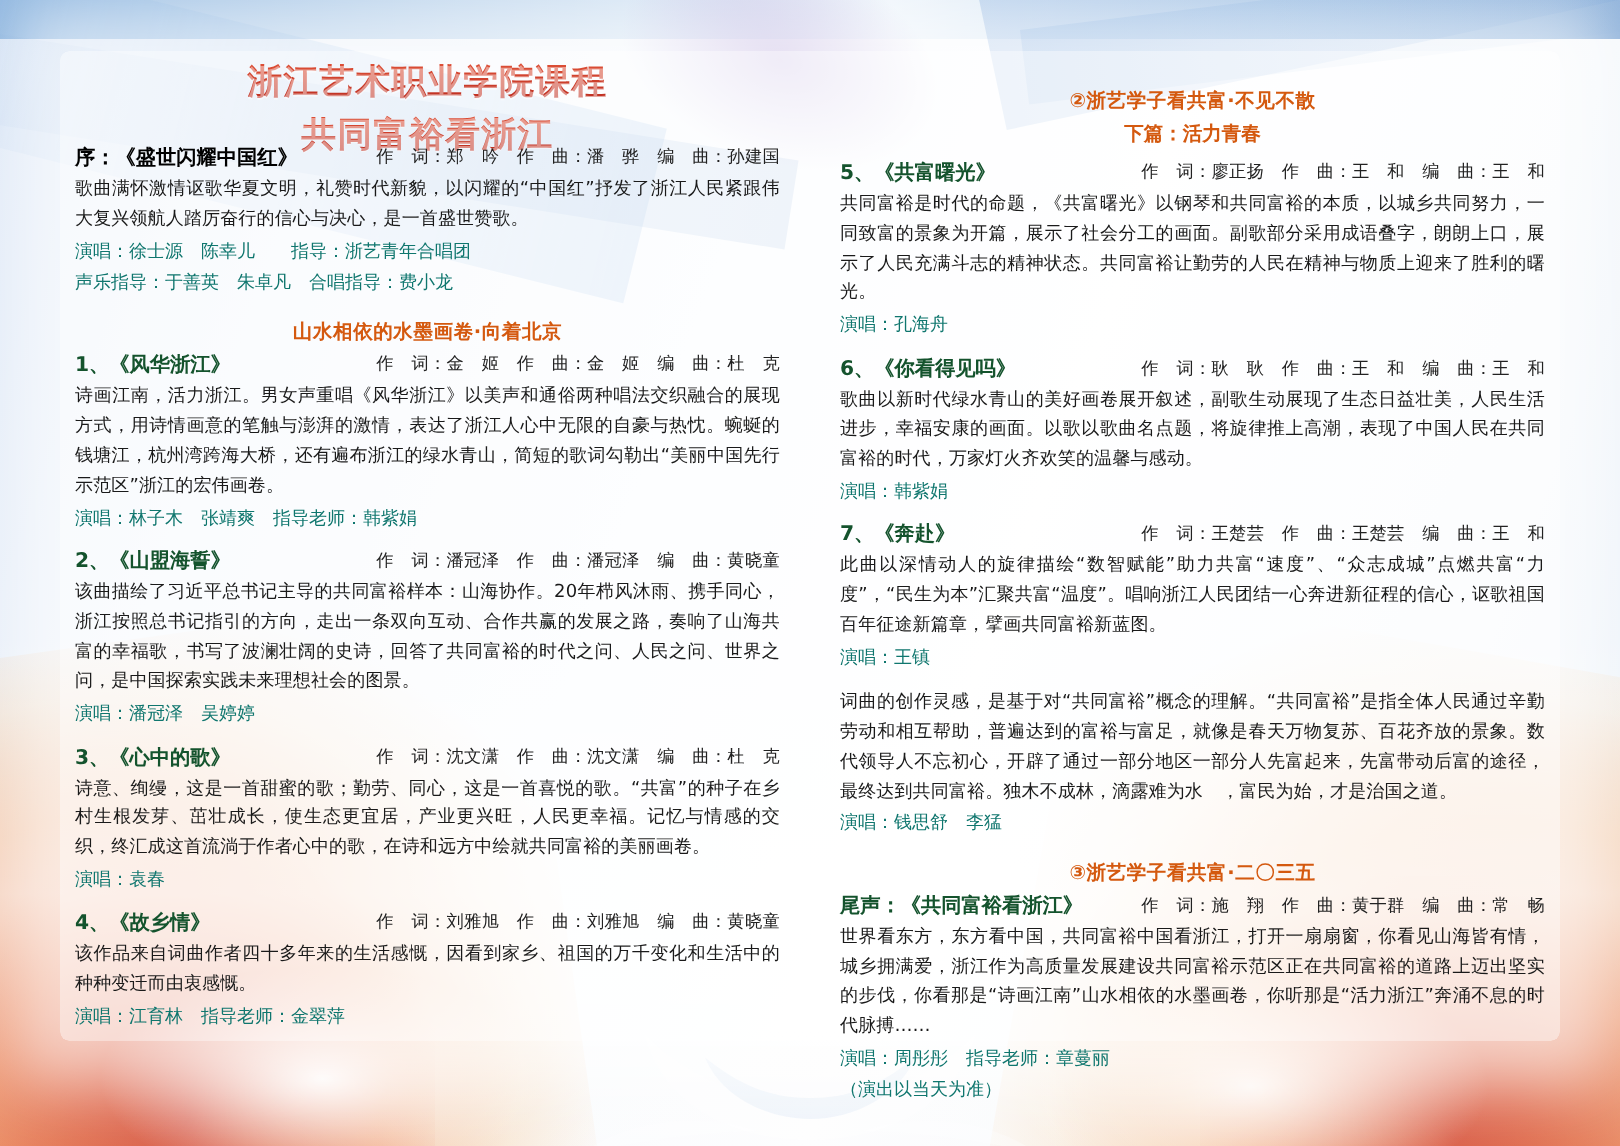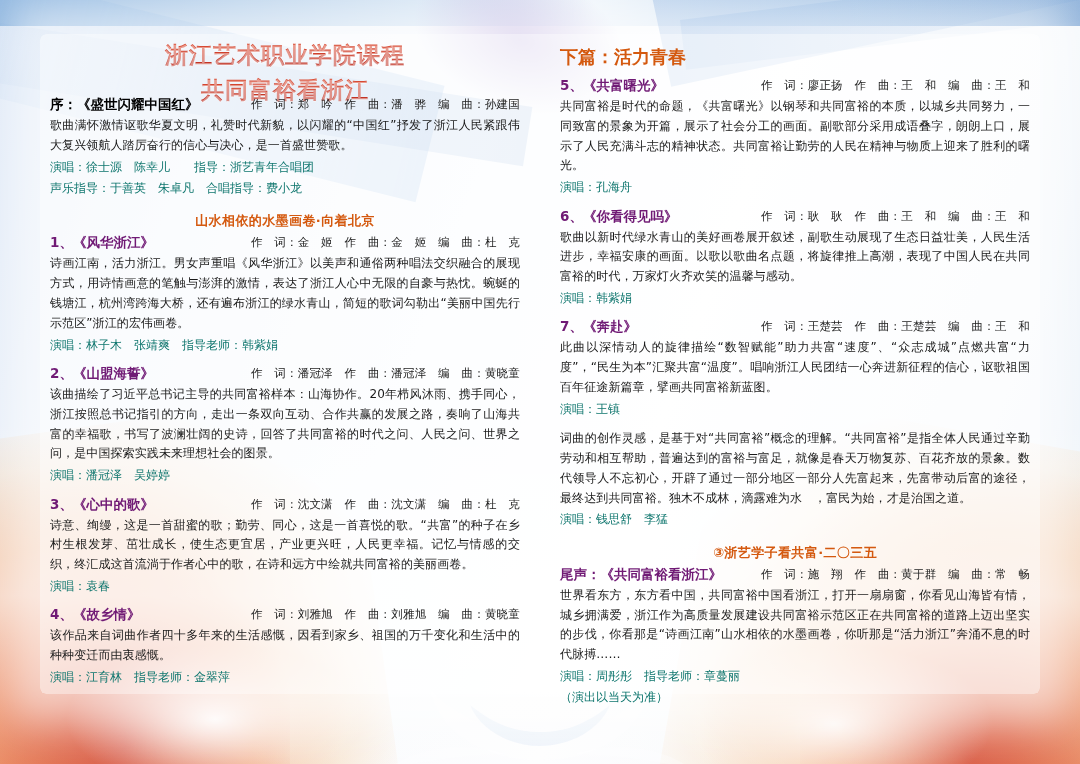--- a/index.html
+++ b/index.html
@@ -67,24 +67,24 @@
     -webkit-background-clip:text;background-clip:text;-webkit-text-fill-color:transparent;
     text-shadow:0 1px 0 rgba(255,255,255,.45);
   }
   .col{position:absolute;top:96px;width:470px;}
   .colL{left:50px;}
   .colR{left:560px;top:44px;}
   .sec-head{
     text-align:center;color:#d4590f;font-weight:bold;font-size:13px;
     margin:14px 0 4px;letter-spacing:.4px;
   }
-  .sec-sub{text-align:left;color:#d4590f;font-weight:bold;font-size:18px;margin:1px 0 8px;}
+  .sec-sub{text-align:center;color:#d4590f;font-weight:bold;font-size:13px;margin:1px 0 8px;}
   .item{margin:0 0 10px;}
   .row{display:flex;align-items:flex-start;justify-content:space-between;gap:6px;}
-  .songname{color:#701a75;font-weight:bold;font-size:13.5px;white-space:nowrap;}
+  .songname{color:#14532d;font-weight:bold;font-size:13.5px;white-space:nowrap;}
   .credits{font-size:11.5px;color:#222;white-space:nowrap;line-height:1.5;letter-spacing:.2px;}
   .desc{font-size:12px;color:#1a1a1a;line-height:1.65;text-align:justify;margin-top:2px;letter-spacing:.1px;}
   .perf{font-size:12px;color:#0f766e;line-height:1.7;margin-top:1px;}
   .prelude .songname{color:#000000;}
 </style>
 </head>
 <body>
 
 <div class="bg">
   <div class="bg-base"></div>
@@ -176,20 +176,21 @@
         <div class="credits">作　词：刘雅旭　作　曲：刘雅旭　编　曲：黄晓童</div>
       </div>
       <div class="desc">该作品来自词曲作者四十多年来的生活感慨，因看到家乡、祖国的万千变化和生活中的种种变迁而由衷感慨。</div>
       <div class="perf">演唱：江育林　指导老师：金翠萍</div>
     </div>
 
   </div>
 
   <div class="col colR">
 
+    <div class="sec-head">②浙艺学子看共富·不见不散</div>
     <div class="sec-sub">下篇：活力青春</div>
 
     <div class="item">
       <div class="row">
         <div class="songname">
           <span>5、</span><span>《共富曙光》</span>
         </div>
         <div class="credits">作　词：廖正扬　作　曲：王　和　编　曲：王　和</div>
       </div>
       <div class="desc">共同富裕是时代的命题，《共富曙光》以钢琴和共同富裕的本质，以城乡共同努力，一同致富的景象为开篇，展示了社会分工的画面。副歌部分采用成语叠字，朗朗上口，展示了人民充满斗志的精神状态。共同富裕让勤劳的人民在精神与物质上迎来了胜利的曙光。</div>

